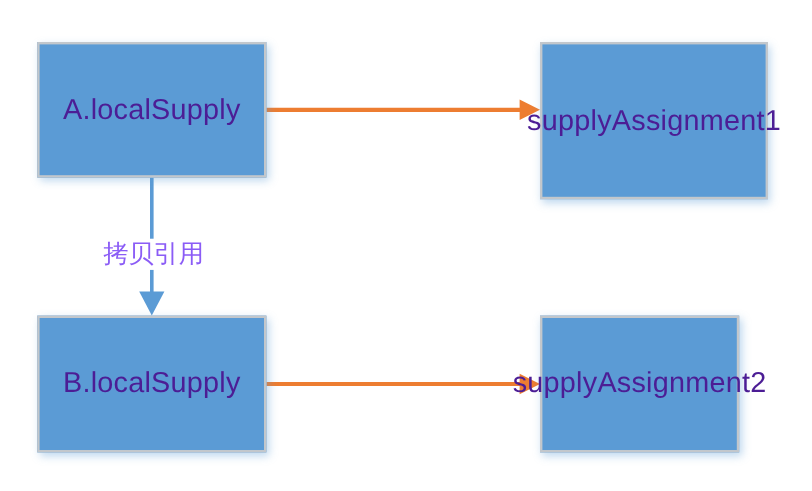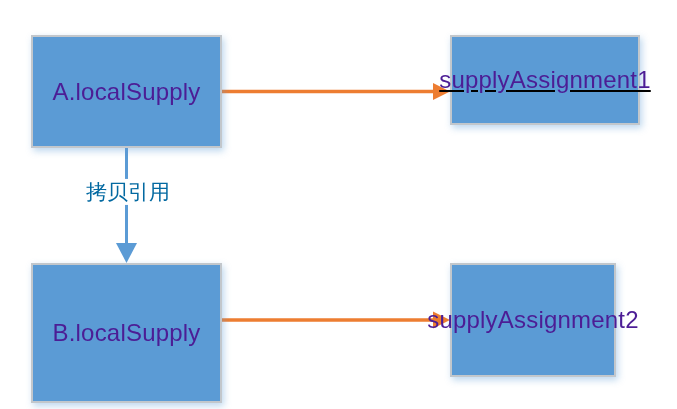--- a/index.html
+++ b/index.html
@@ -33,30 +33,30 @@
     align-items: center;
     justify-content: center;
   }
   .node .node-label {
     color: #4c1d95;
     font-size: 24px;
     letter-spacing: 0.2px;
     white-space: nowrap;
   }
   .node-a            { left: 31px;  top: 35px;  width: 191px; height: 113px; }
-  .node-assignment1  { left: 450px; top: 35px;  width: 190px; height: 90px; text-decoration: underline; }
-  .node-b            { left: 31px;  top: 263px; width: 191px; height: 140px; }
+  .node-assignment1  { left: 450px; top: 35px;  width: 190px; height: 131px; }
+  .node-b            { left: 31px;  top: 263px; width: 191px; height: 114px; }
   .node-assignment2  { left: 450px; top: 263px; width: 166px; height: 114px; }
   .edge-label {
     position: absolute;
     left: 128px;
-    top: 192px;
+    top: 212px;
     transform: translate(-50%, -50%);
     background: #ffffff;
-    color: #0369a1;
+    color: #8b5cf6;
     font-size: 21px;
     line-height: 1.15;
     padding: 1px 3px;
     white-space: nowrap;
     text-align: right;
   }
 </style>
 </head>
 <body>
 

